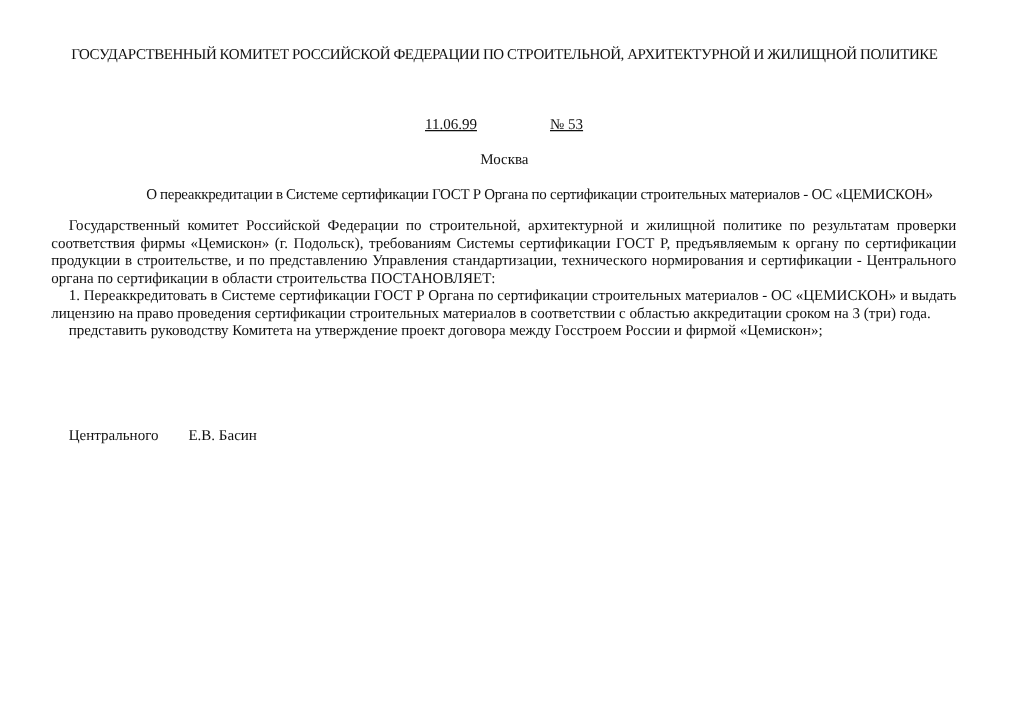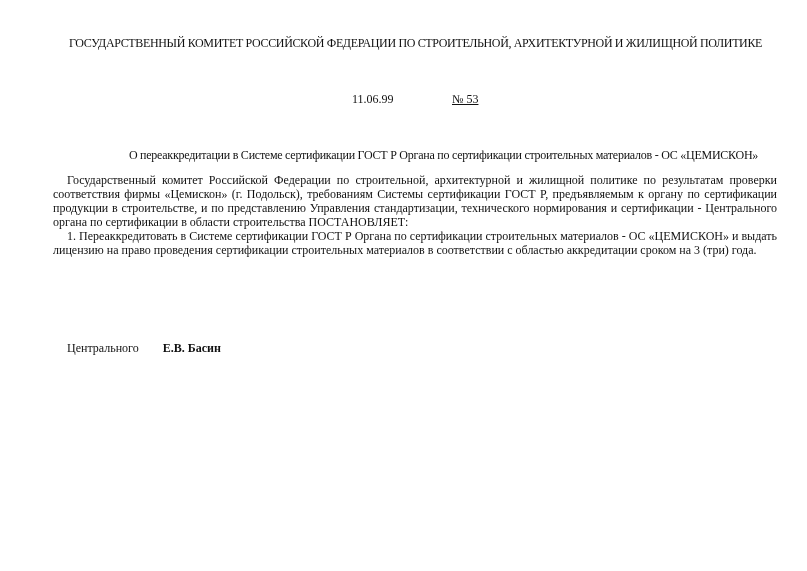--- a/index.html
+++ b/index.html
@@ -1,54 +1,56 @@
 <!DOCTYPE html>
 <html><head>
   <meta charset="utf-8">
   <style>
     html, body { margin: 0; padding: 0; background: #ffffff; }
     body {
       width: 807px; height: 571px; overflow: hidden; position: relative;
       font-family: "Liberation Serif", "DejaVu Serif", serif;
       color: #111111;
     }
-    .page { position: absolute; left: 12px; top: 0; width: 775px; height: 571px; }
+    .page { position: absolute; left: 0; top: 0; width: 775px; height: 571px; }
     .center-line {
       position: absolute; left: 0; width: 807px; text-align: center;
       font-size: 12px; line-height: 14px; white-space: nowrap;
     }
     .committee { top: 36px; letter-spacing: -0.35px; font-size: 12px; }
     .doc-type { top: 65px; font-weight: bold; font-size: 12px; letter-spacing: -0.2px; }
     .date-row { position: absolute; top: 92px; font-size: 12px; line-height: 14px; }
-    .date { left: 340px; }
+    .date { left: 340px; text-decoration: underline; }
     .number { left: 440px; text-decoration: underline; text-align: center; }
     .city { top: 120px; }
     .doc-title { top: 148px; font-weight: normal; font-size: 12px; letter-spacing: -0.25px; padding-left: 28px; }
     .body-text {
       position: absolute; left: 41px; width: 724px; top: 173px;
       font-size: 12px; line-height: 14px; text-align: justify;
     }
     .body-text p { margin: 0; }
     .indent { text-indent: 14px; }
     .signature {
       position: absolute; top: 341px; left: 55px; font-size: 12px; line-height: 14px;
       white-space: nowrap;
     }
-    .signature .name { margin-left: 24px; font-weight: bold; }
+    .signature .name { margin-left: 24px; }
   </style>
 </head>
 <body>
 
 <div class="page">
   <div class="center-line committee">ГОСУДАРСТВЕННЫЙ КОМИТЕТ РОССИЙСКОЙ ФЕДЕРАЦИИ ПО СТРОИТЕЛЬНОЙ, АРХИТЕКТУРНОЙ И ЖИЛИЩНОЙ ПОЛИТИКЕ</div>
   <span class="date-row date">11.06.99</span>
   <span class="date-row number">№ 53</span>
+  <div class="center-line city">Москва</div>
   <div class="center-line doc-title">О переаккредитации в Системе сертификации ГОСТ Р Органа по сертификации строительных материалов - ОС «ЦЕМИСКОН»</div>
 
   <div class="body-text">
     <p class="indent">Государственный комитет Российской Федерации по строительной, архитектурной и жилищной политике по результатам проверки соответствия фирмы «Цемискон» (г. Подольск), требованиям Системы сертификации ГОСТ Р, предъявляемым к органу по сертификации продукции в строительстве, и по представлению Управления стандартизации, технического нормирования и сертификации - Центрального органа по сертификации в области строительства ПОСТАНОВЛЯЕТ:</p>
     <p class="indent">1. Переаккредитовать в Системе сертификации ГОСТ Р Органа по сертификации строительных материалов - ОС «ЦЕМИСКОН» и выдать лицензию на право проведения сертификации строительных материалов в соответствии с областью аккредитации сроком на 3 (три) года.</p>
+    <p class="indent">представить руководству Комитета на утверждение проект договора между Госстроем России и фирмой «Цемискон»;</p>
   </div>
 
   <div class="signature">
     <span>Центрального</span><span class="name">Е.В. Басин</span>
   </div>
 </div>
 
 </body></html>

